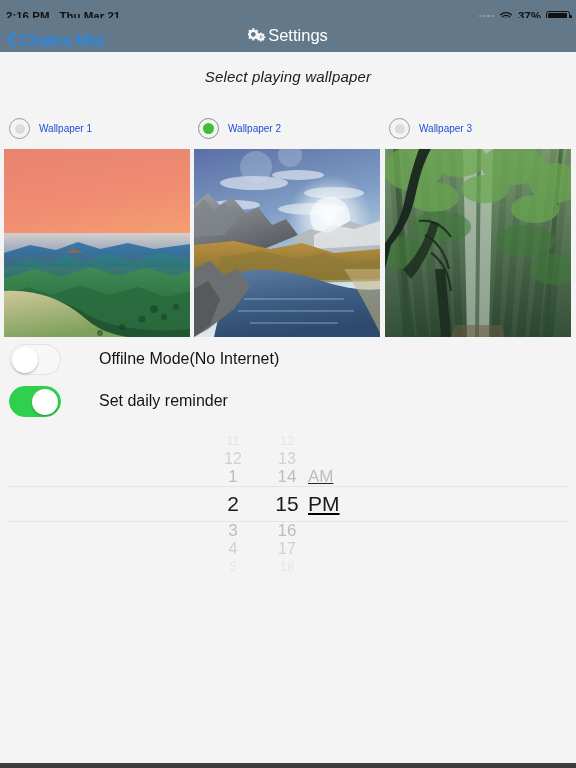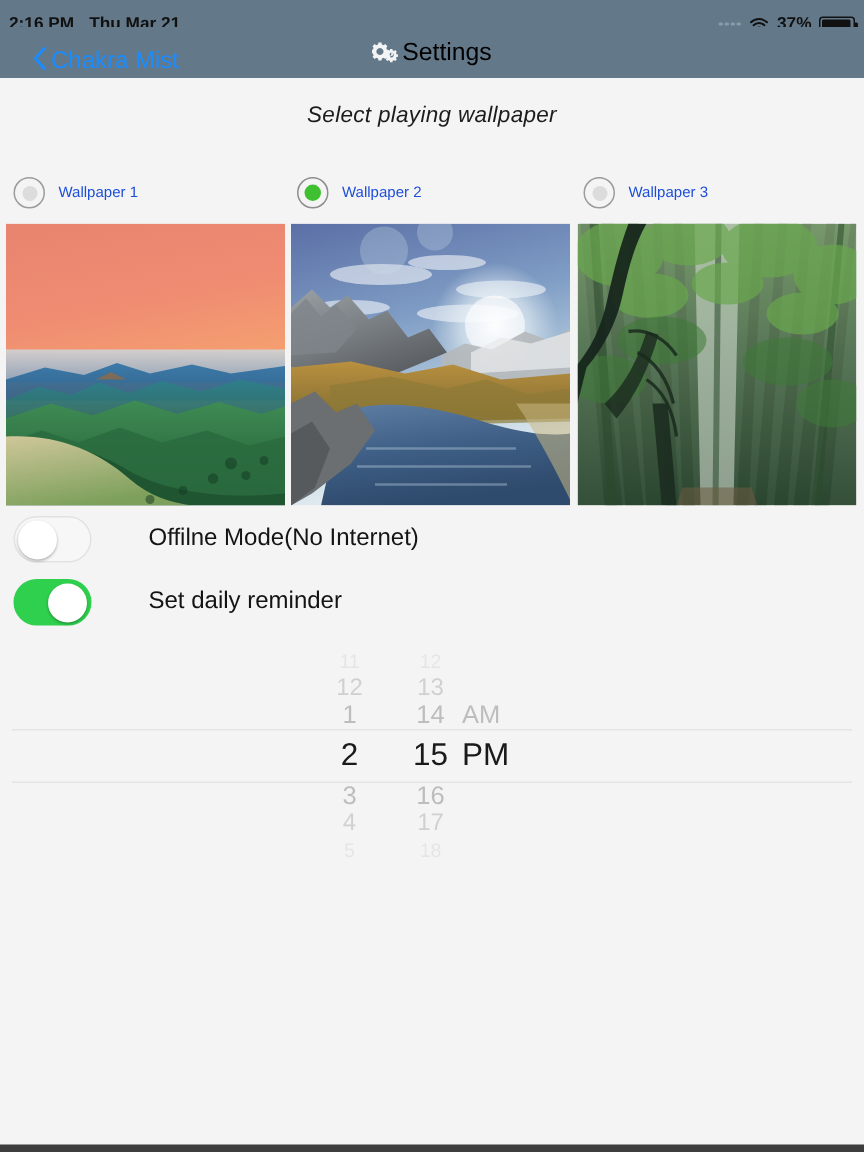--- a/index.html
+++ b/index.html
@@ -30,29 +30,29 @@
   .batt > span { position: absolute; left: 1px; top: 1px; bottom: 1px; width: 19px; background: #111; border-radius: 1px; }
 
   
   .navbar {
     position: absolute; left: 0; top: 18px; width: 576px; height: 34px;
     background: #63798a;
     display: flex; align-items: center;
   }
   .back-btn {
     display: flex; align-items: center; gap: 3px;
-    padding-left: 22px; color: #1b8cfe; font-size: 16px; cursor: pointer; margin-top: 12px;
+    padding-left: 7px; color: #1b8cfe; font-size: 16px; cursor: pointer; margin-top: 12px;
   }
   .chev {
     width: 9px; height: 16px; flex: none;
   }
   .nav-title {
     position: absolute; left: 0; right: 0; top: 0; height: 34px;
     display: flex; align-items: center; justify-content: center; gap: 2px;
-    color: #000000; font-size: 16.5px; pointer-events: none;
+    color: #ffffff; font-size: 16.5px; pointer-events: none;
   }
   .gear-ico { width: 18px; height: 17px; display: block; }
 
   
   .section-title {
     position: absolute; left: 0; top: 68px; width: 576px;
     text-align: center;
     font-size: 15px; font-style: italic; color: #1c1c1c;
     letter-spacing: .2px;
   }
@@ -104,21 +104,21 @@
 
   
   .picker { position: absolute; left: 0; top: 432px; width: 576px; height: 144px; }
   .pick-band {
     position: absolute; left: 8px; right: 8px; top: 54px; height: 36px;
     border-top: 1px solid #e4e4e4; border-bottom: 1px solid #e4e4e4;
   }
   .pick-col { position: absolute; top: 0; width: 70px; height: 144px; text-align: center; }
   .pick-col.hours   { left: 198px; }
   .pick-col.minutes { left: 252px; }
-  .pick-col.period  { left: 308px; text-align: left; }
+  .pick-col.period  { left: 308px; text-align: left; text-decoration: underline; }
   .pick-cell {
     height: 18px; line-height: 18px; font-size: 17px; color: #b4b4b4;
     overflow: hidden;
   }
   .pick-cell.d3 { opacity: .22; font-size: 13px; line-height: 18px; }
   .pick-cell.d2 { opacity: .55; font-size: 16px; }
   .pick-cell.d1 { opacity: .85; font-size: 17px; }
   .pick-cell.sel {
     height: 36px; line-height: 36px; font-size: 21px; color: #1a1a1a;
   }

